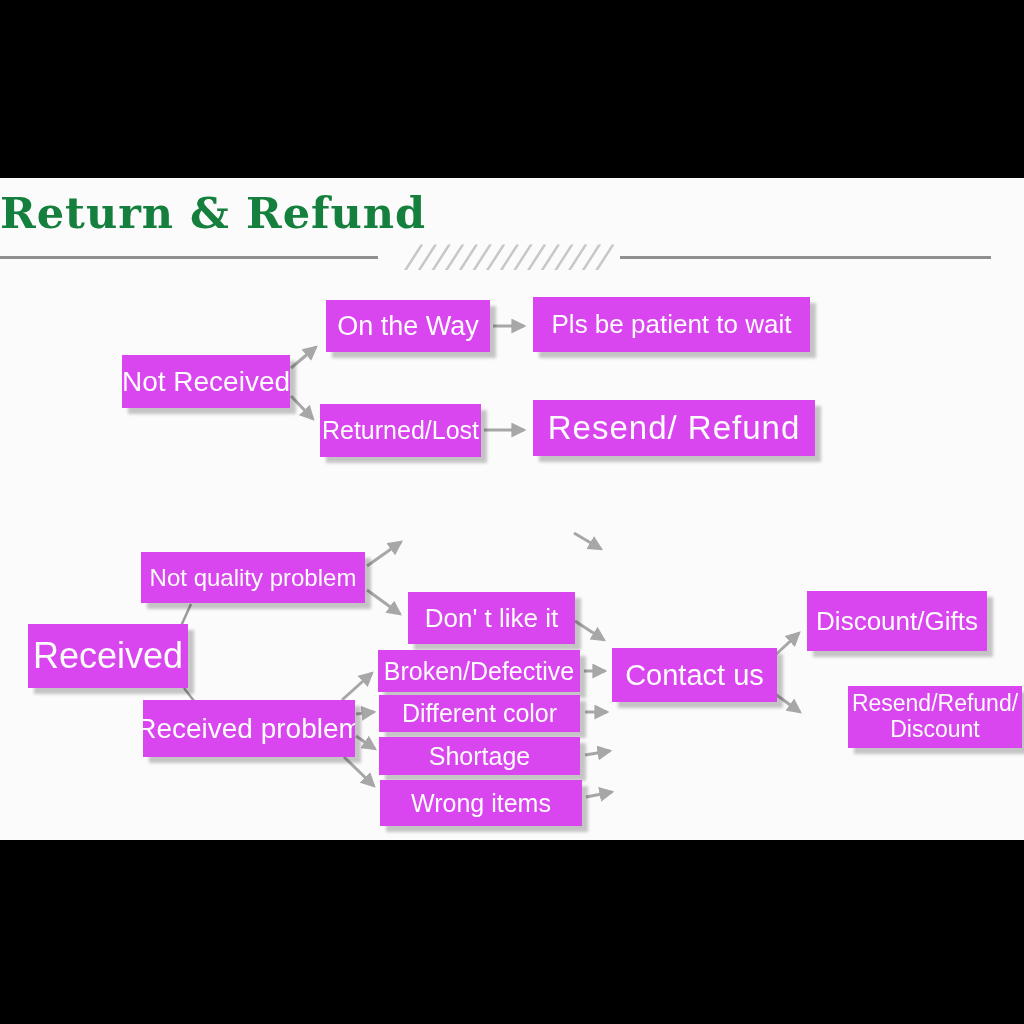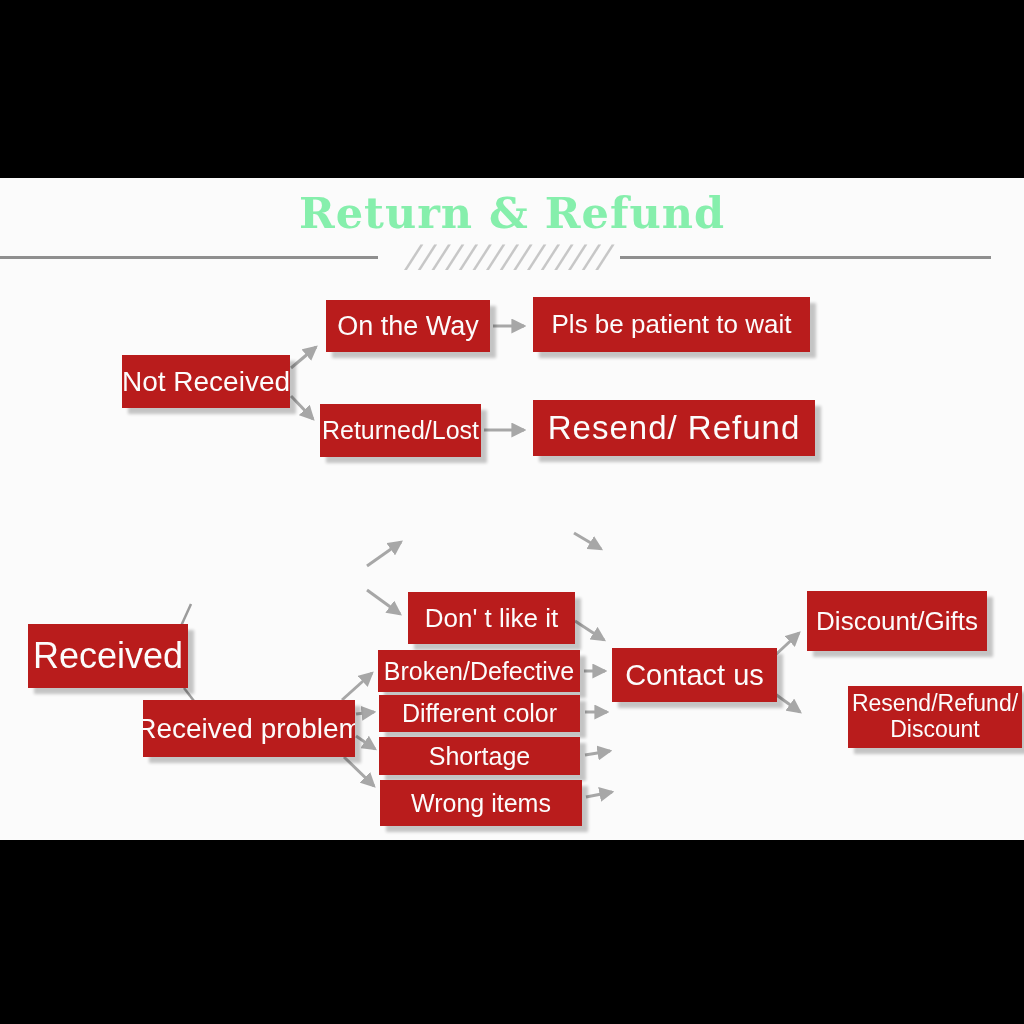--- a/index.html
+++ b/index.html
@@ -1,29 +1,29 @@
 <!DOCTYPE html>
 <html><head>
 <meta charset="utf-8">
 <style>
   html,body{margin:0;padding:0;background:#000;}
   .stage{position:relative;width:1024px;height:1024px;background:#000;overflow:hidden;
          font-family:"Liberation Sans","DejaVu Sans",sans-serif;}
   .canvas{position:absolute;left:0;top:178px;width:1024px;height:662px;background:#fbfbfb;}
-  .page-title{position:absolute;left:0;top:188px;width:1024px;text-align:center;margin:0;
+  .page-title{position:absolute;left:0;top:188px;width:1024px;margin:0;
               font-family:"DejaVu Serif","Liberation Serif",serif;font-weight:bold;
-              font-size:43px;letter-spacing:1px;color:#86efac;}
+              font-size:43px;letter-spacing:1px;color:#15803d;}
   .rule{position:absolute;top:256px;height:3px;background:#8f8f8f;}
   .rule-left{left:0;width:378px;}
   .rule-right{left:620px;width:371px;}
   .hatch{position:absolute;left:405px;top:238px;width:200px;
          font-family:"DejaVu Sans Mono","Liberation Mono",monospace;
          font-size:31px;letter-spacing:-5px;color:#c7c7c7;transform:skewX(-10deg);
          white-space:nowrap;}
-  .node{position:absolute;background:#b91c1c;color:#fcfcfc;display:flex;
+  .node{position:absolute;background:#d946ef;color:#fcfcfc;display:flex;
         align-items:center;justify-content:center;white-space:nowrap;overflow:hidden;
         box-shadow:6px 6px 3px rgba(0,0,0,0.22);}
   .multiline{flex-direction:column;align-items:center;justify-content:center;
              line-height:1.12;margin-left:40px;}
   .connectors{position:absolute;left:0;top:0;width:1024px;height:1024px;pointer-events:none;}
 </style>
 </head>
 <body>
 
 <div class="stage">
@@ -67,20 +67,21 @@
     </g>
   </svg>
 
   <div class="node" style="left:122px;top:355px;width:168px;height:53px;font-size:28px">Not Received</div>
   <div class="node" style="left:326px;top:300px;width:164px;height:52px;font-size:27px">On the Way</div>
   <div class="node" style="left:533px;top:297px;width:277px;height:55px;font-size:26px">Pls be patient to wait</div>
   <div class="node" style="left:320px;top:404px;width:161px;height:53px;font-size:25px">Returned/Lost</div>
   <div class="node" style="left:533px;top:400px;width:282px;height:56px;font-size:33px;letter-spacing:1px">Resend/ Refund</div>
 
   <div class="node" style="left:28px;top:624px;width:160px;height:64px;font-size:36px">Received</div>
+  <div class="node" style="left:141px;top:552px;width:224px;height:51px;font-size:24px">Not quality problem</div>
   <div class="node" style="left:143px;top:700px;width:212px;height:57px;font-size:28px">Received problem</div>
 
   <div class="node" style="left:408px;top:592px;width:167px;height:52px;font-size:26px">Don' t like it</div>
 
   <div class="node" style="left:378px;top:650px;width:202px;height:42px;font-size:25px">Broken/Defective</div>
   <div class="node" style="left:379px;top:695px;width:201px;height:37px;font-size:25px">Different color</div>
   <div class="node" style="left:379px;top:737px;width:201px;height:38px;font-size:25px">Shortage</div>
   <div class="node" style="left:380px;top:780px;width:202px;height:46px;font-size:25px">Wrong items</div>
 
   <div class="node" style="left:612px;top:648px;width:165px;height:54px;font-size:29px">Contact us</div>

